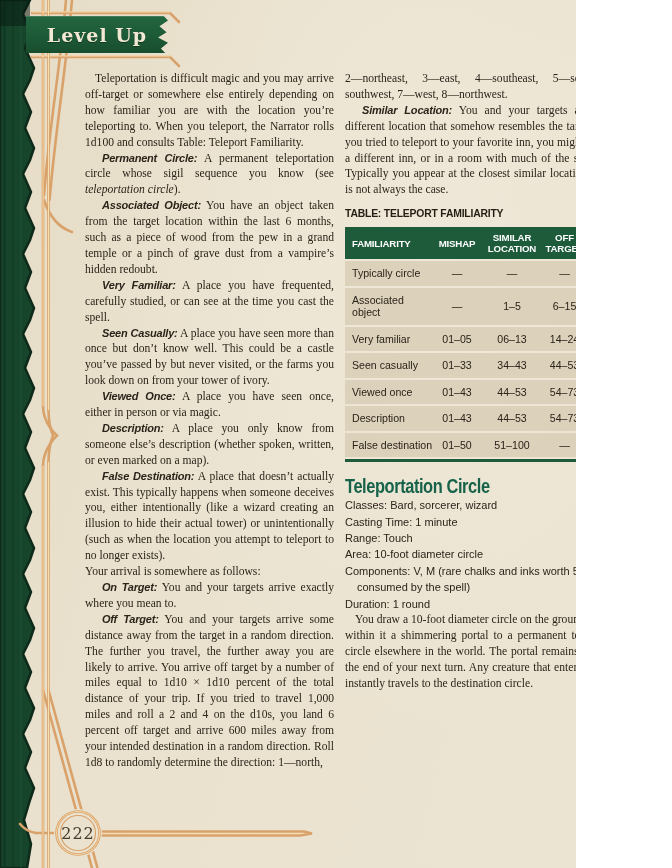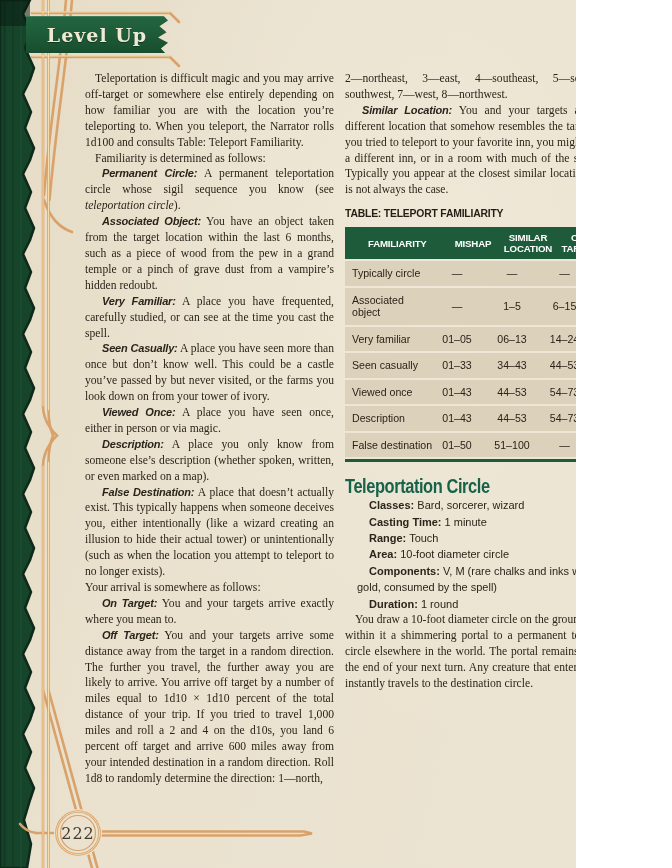--- a/index.html
+++ b/index.html
@@ -44,21 +44,21 @@
   
   .table-label{
     margin-top:8px; font-family:"Liberation Sans", sans-serif; font-weight:bold;
     font-size:10.4px; letter-spacing:-0.2px; color:#241E14; text-align:left;
   }
   .tf-table{margin-top:5px;}
   .tf-head,.tf-row{display:grid; grid-template-columns:88px 48px 62px 43px 44px; box-sizing:border-box;}
   .tf-head{
     background:#1D5B3A; color:#FFFFFF; font-family:"Liberation Sans", sans-serif;
     font-weight:bold; font-size:9.7px; line-height:11px; letter-spacing:-0.2px;
-    padding:5px 16px; align-items:center; min-height:30px; text-align:center;
+    padding:5px 0; align-items:center; min-height:30px; text-align:center;
   }
   .tf-head .c0{text-align:left; padding-left:7px;}
   .tf-row{
     background:#DCD2BC; margin-top:2px; font-family:"Liberation Sans", sans-serif;
     font-size:10.6px; line-height:12.5px; color:#2B2218; padding:6px 0;
     align-items:center; text-align:center;
   }
   .tf-row .c0{text-align:left; padding-left:7px;}
   .tf-bottom{height:3px; background:#1D5B3A; margin-top:2px;}
 
@@ -69,21 +69,21 @@
     transform:scaleX(.82); transform-origin:left center; width:122%; text-align:left; white-space:nowrap;
   }
   .spell-sub{
     font-family:"Liberation Sans", sans-serif; font-style:italic; font-size:11px;
     line-height:15px; margin-top:2px; margin-bottom:3px; text-align:left;
   }
   .stat{
     font-family:"Liberation Sans", sans-serif; font-size:11px; line-height:16.4px;
     padding-left:12px; text-indent:-12px; text-align:left;
   }
-  .stat b{font-weight:bold;margin-left:24px;}
+  .stat b{font-weight:normal;}
   .spell-body{margin-top:3px; text-indent:10px;}
 
   
   .page-number{
     position:absolute; left:57px; top:822px; width:42px; height:22px; z-index:4;
     display:flex; align-items:center; justify-content:center;
     font-family:"DejaVu Serif", serif; font-size:16px; color:#463C2E; letter-spacing:1px;
   }
 </style>
 </head>
@@ -146,21 +146,20 @@
   </svg>
 
   <div class="banner">
     <span class="banner-text">Level Up</span>
   </div>
 
   <div class="page-number">222</div>
 
   <div class="col col-left">
       <p class="p-indent">Teleportation is difficult magic and you may arrive off-target or somewhere else entirely depending on how familiar you are with the location you’re teleporting to. When you teleport, the Narrator rolls 1d100 and consults Table: Teleport Familiarity.</p>
-      <p class="p-indent">Familiarity is determined as follows:</p>
       <p class="def"><span class="term">Permanent Circle:</span> A permanent teleportation circle whose sigil sequence you know (see <i>teleportation circle</i>).</p>
       <p class="def"><span class="term">Associated Object:</span> You have an object taken from the target location within the last 6 months, such as a piece of wood from the pew in a grand temple or a pinch of grave dust from a vampire’s hidden redoubt.</p>
       <p class="def"><span class="term">Very Familiar:</span> A place you have frequented, carefully studied, or can see at the time you cast the spell.</p>
       <p class="def"><span class="term">Seen Casually:</span> A place you have seen more than once but don’t know well. This could be a castle you’ve passed by but never visited, or the farms you look down on from your tower of ivory.</p>
       <p class="def"><span class="term">Viewed Once:</span> A place you have seen once, either in person or via magic.</p>
       <p class="def"><span class="term">Description:</span> A place you only know from someone else’s description (whether spoken, written, or even marked on a map).</p>
       <p class="def"><span class="term">False Destination:</span> A place that doesn’t actually exist. This typically happens when someone deceives you, either intentionally (like a wizard creating an illusion to hide their actual tower) or unintentionally (such as when the location you attempt to teleport to no longer exists).</p>
       <p class="">Your arrival is somewhere as follows:</p>
       <p class="def"><span class="term">On Target:</span> You and your targets arrive exactly where you mean to.</p>
       <p class="def"><span class="term">Off Target:</span> You and your targets arrive some distance away from the target in a random direction. The further you travel, the further away you are likely to arrive. You arrive off target by a number of miles equal to 1d10 × 1d10 percent of the total distance of your trip. If you tried to travel 1,000 miles and roll a 2 and 4 on the d10s, you land 6 percent off target and arrive 600 miles away from your intended destination in a random direction. Roll 1d8 to randomly determine the direction: 1—north,</p>

